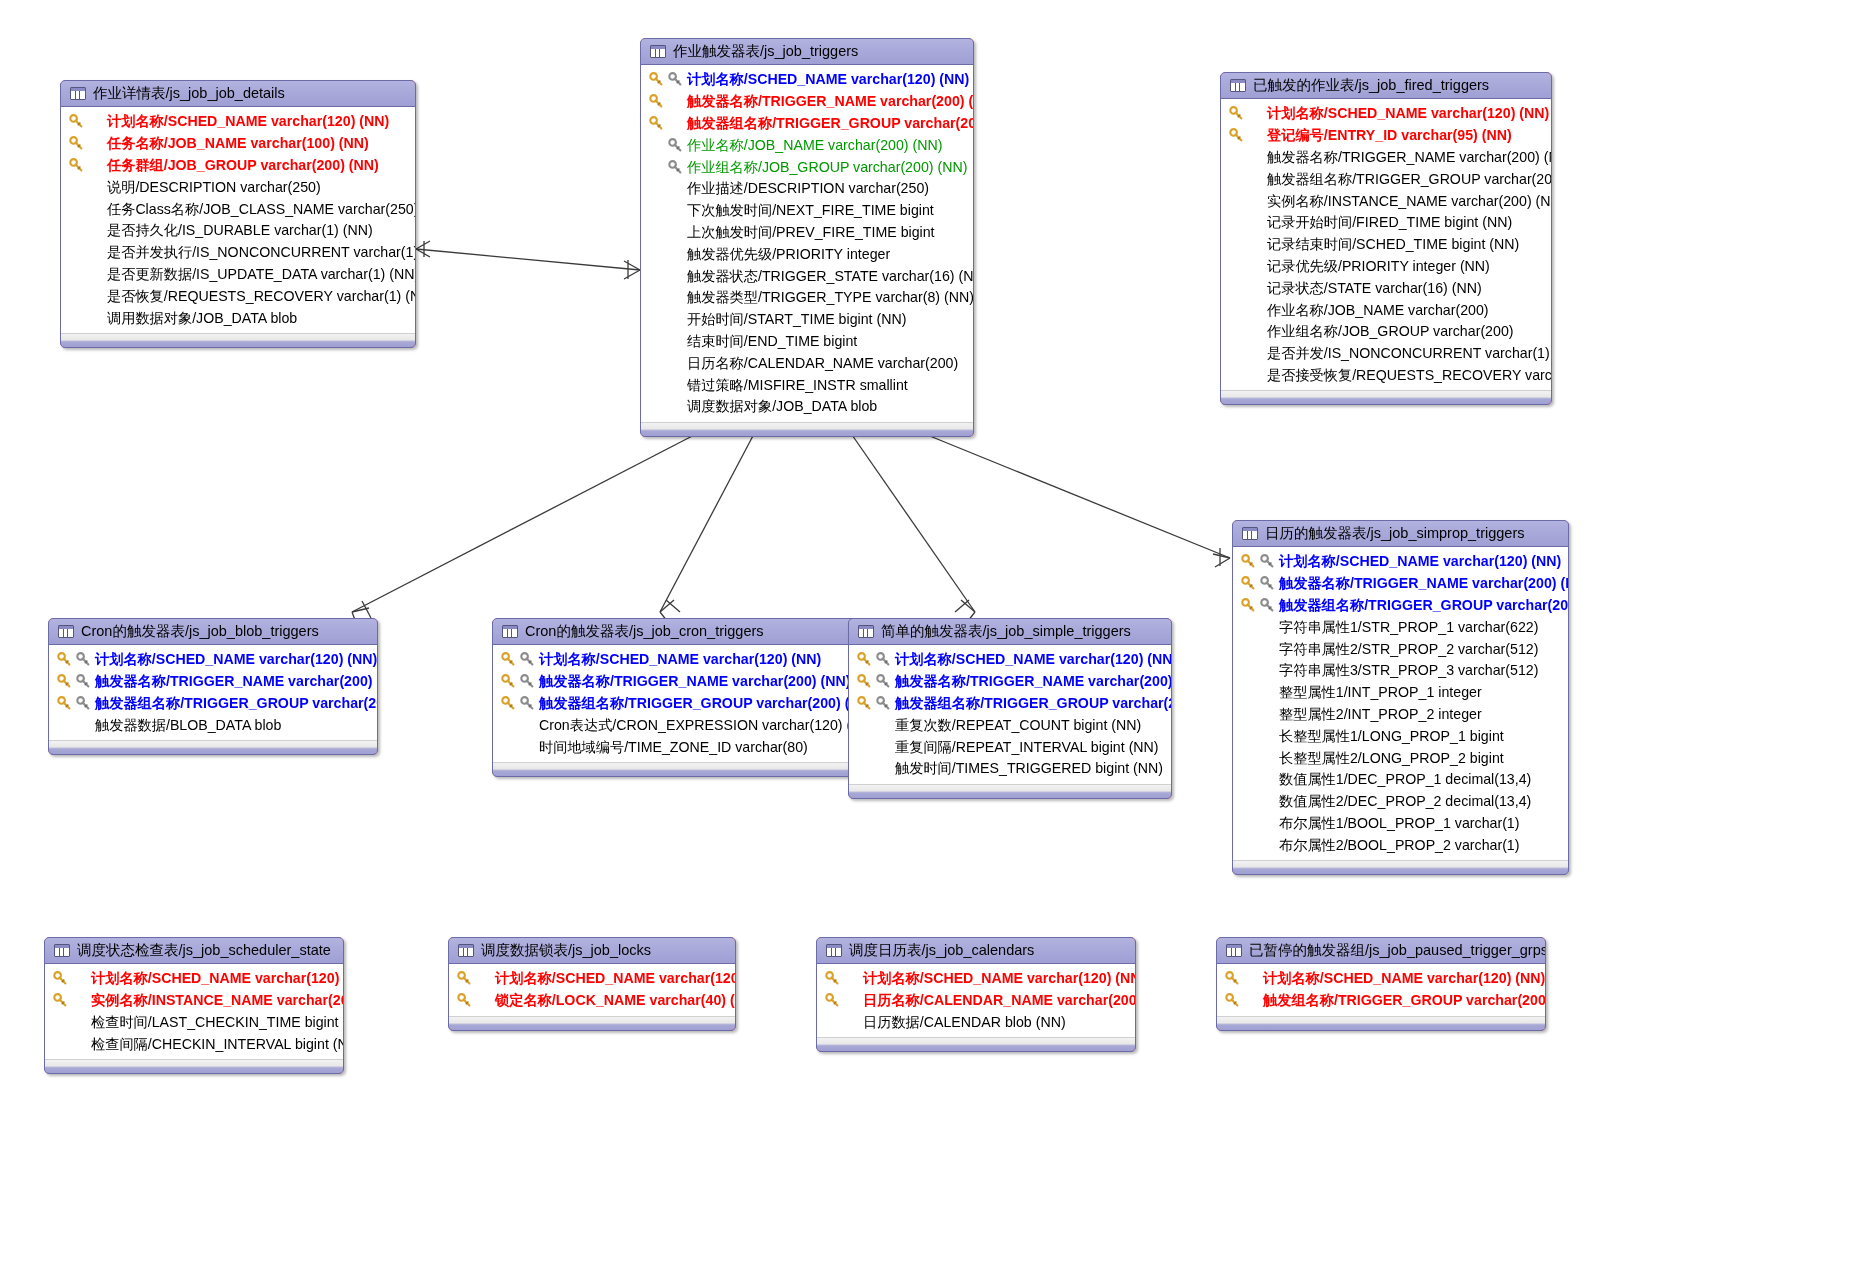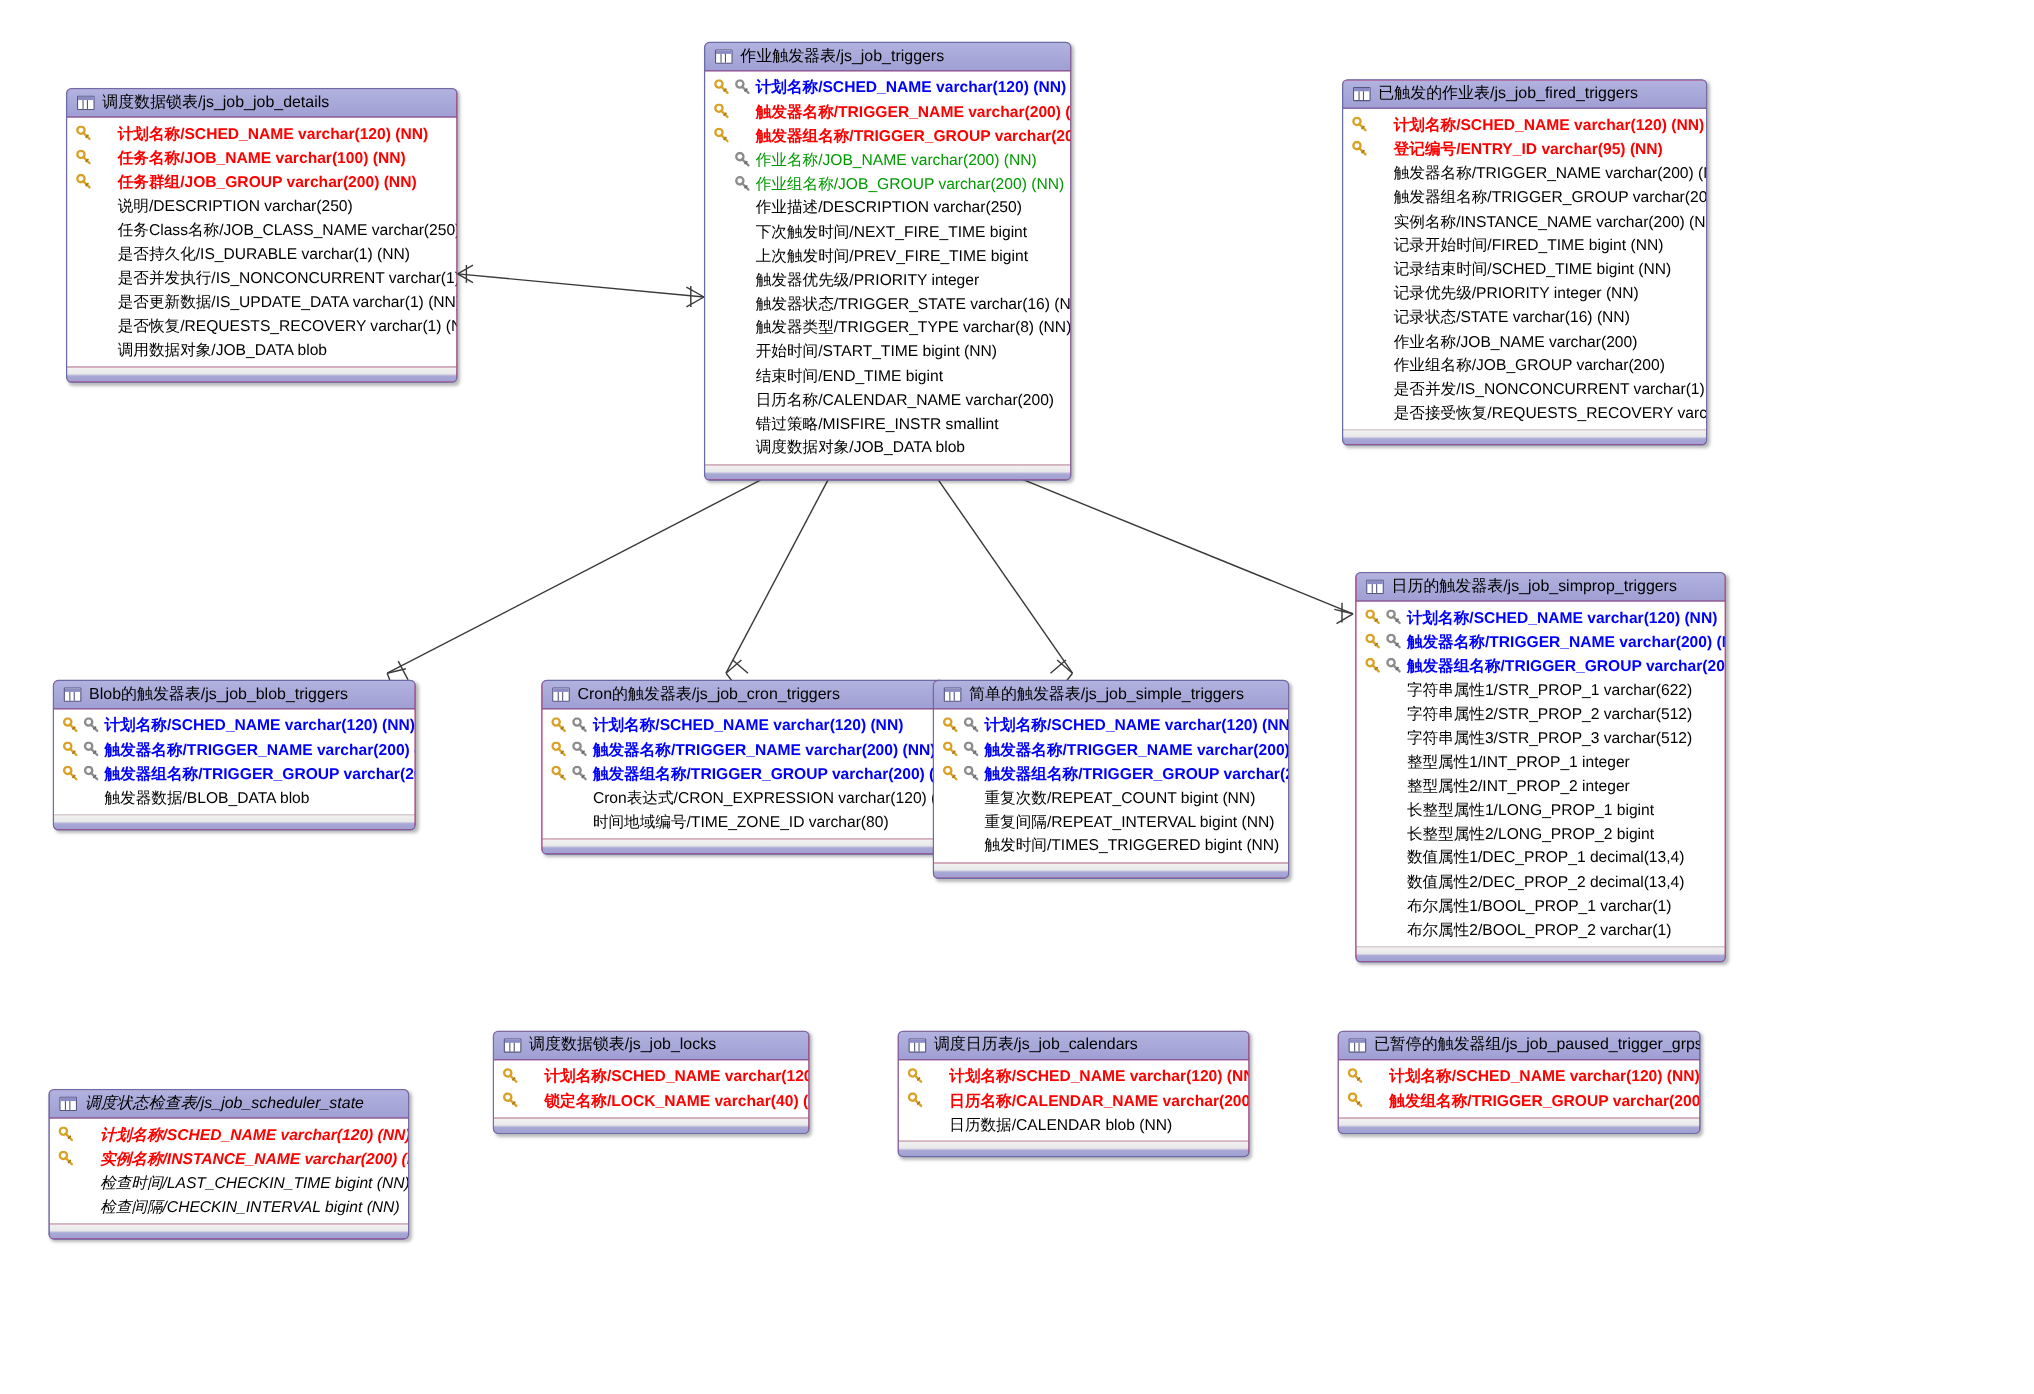--- a/index.html
+++ b/index.html
@@ -97,21 +97,21 @@
 
       <line x1="920" y1="432" x2="1230" y2="558"></line>
       <path d="M920,432 l-16,-6 M920,432 l6,-16 M908,422 l16,-9"></path>
       <path d="M1230,558 l-17,-4 M1230,558 l-15,9 M1220,548 l0,18"></path>
     </g>
   </svg>
 
     <div class="table-box" style="left: 60px; top: 80px; width: 356px;">
       <div class="tbl-header">
         <span class="tbl-icon"></span>
-        <span class="tbl-title">调度数据锁表/js_job_job_details</span>
+        <span class="tbl-title">作业详情表/js_job_job_details</span>
       </div>
       <div class="tbl-body">
         <div class="col-row">
           <span class="keyslot">
             <svg class="keyicon" width="15" height="15" viewBox="0 0 15 15" aria-hidden="true">
               <circle cx="4.6" cy="4.4" r="3.3" fill="none" stroke="#d9a227" stroke-width="2.1"></circle>
               <circle cx="4.6" cy="4.4" r="1.05" fill="#ffffff"></circle>
               <path d="M6.6,6.6 L12.4,12.4" stroke="#d9a227" stroke-width="2.1" stroke-linecap="round"></path>
               <path d="M9.3,10.6 L10.9,9.0" stroke="#a9761a" stroke-width="1.6" stroke-linecap="round"></path>
             </svg>
@@ -521,21 +521,21 @@
           <span class="keyslot"></span>
           <span class="col-text plain">布尔属性2/BOOL_PROP_2 varchar(1)</span>
         </div>
       </div>
       <div class="tbl-footer"></div>
     </div>
 
     <div class="table-box" style="left: 48px; top: 618px; width: 330px;">
       <div class="tbl-header">
         <span class="tbl-icon"></span>
-        <span class="tbl-title">Blob的触发器表/js_job_blob_triggers</span>
+        <span class="tbl-title">Cron的触发器表/js_job_blob_triggers</span>
       </div>
       <div class="tbl-body">
         <div class="col-row">
           <span class="keyslot">
             <svg class="keyicon" width="15" height="15" viewBox="0 0 15 15" aria-hidden="true">
               <circle cx="4.6" cy="4.4" r="3.3" fill="none" stroke="#d9a227" stroke-width="2.1"></circle>
               <circle cx="4.6" cy="4.4" r="1.05" fill="#ffffff"></circle>
               <path d="M6.6,6.6 L12.4,12.4" stroke="#d9a227" stroke-width="2.1" stroke-linecap="round"></path>
               <path d="M9.3,10.6 L10.9,9.0" stroke="#a9761a" stroke-width="1.6" stroke-linecap="round"></path>
             </svg>
@@ -749,21 +749,21 @@
         </div>
         <div class="col-row">
           <span class="keyslot"></span>
           <span class="keyslot"></span>
           <span class="col-text plain">触发时间/TIMES_TRIGGERED bigint (NN)</span>
         </div>
       </div>
       <div class="tbl-footer"></div>
     </div>
 
-    <div class="table-box" style="left: 44px; top: 990px; width: 328px; font-style: italic;">
+    <div class="table-box" style="left: 44px; top: 937px; width: 300px;">
       <div class="tbl-header">
         <span class="tbl-icon"></span>
         <span class="tbl-title">调度状态检查表/js_job_scheduler_state</span>
       </div>
       <div class="tbl-body">
         <div class="col-row">
           <span class="keyslot">
             <svg class="keyicon" width="15" height="15" viewBox="0 0 15 15" aria-hidden="true">
               <circle cx="4.6" cy="4.4" r="3.3" fill="none" stroke="#d9a227" stroke-width="2.1"></circle>
               <circle cx="4.6" cy="4.4" r="1.05" fill="#ffffff"></circle>

